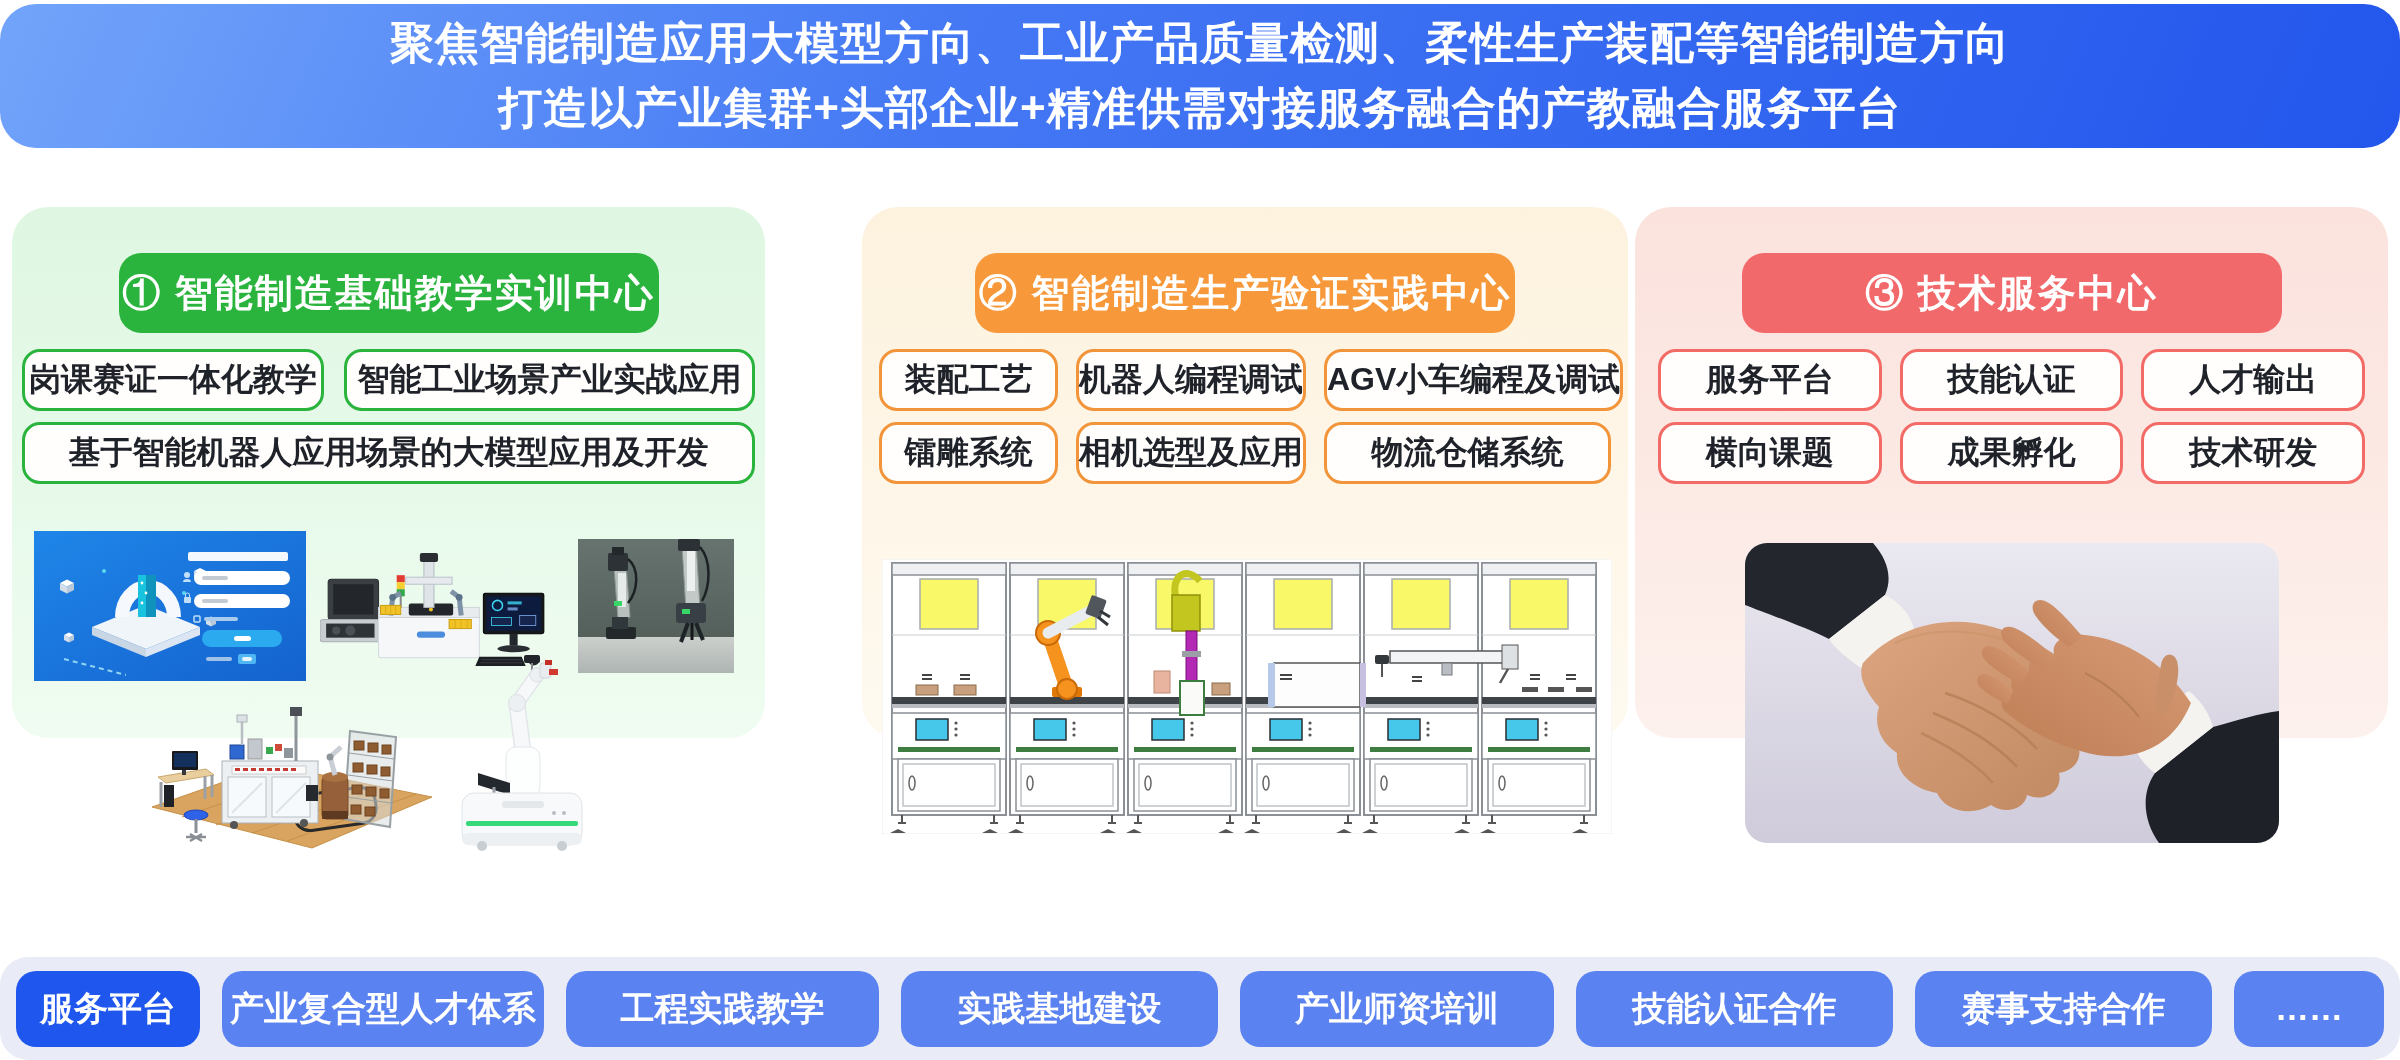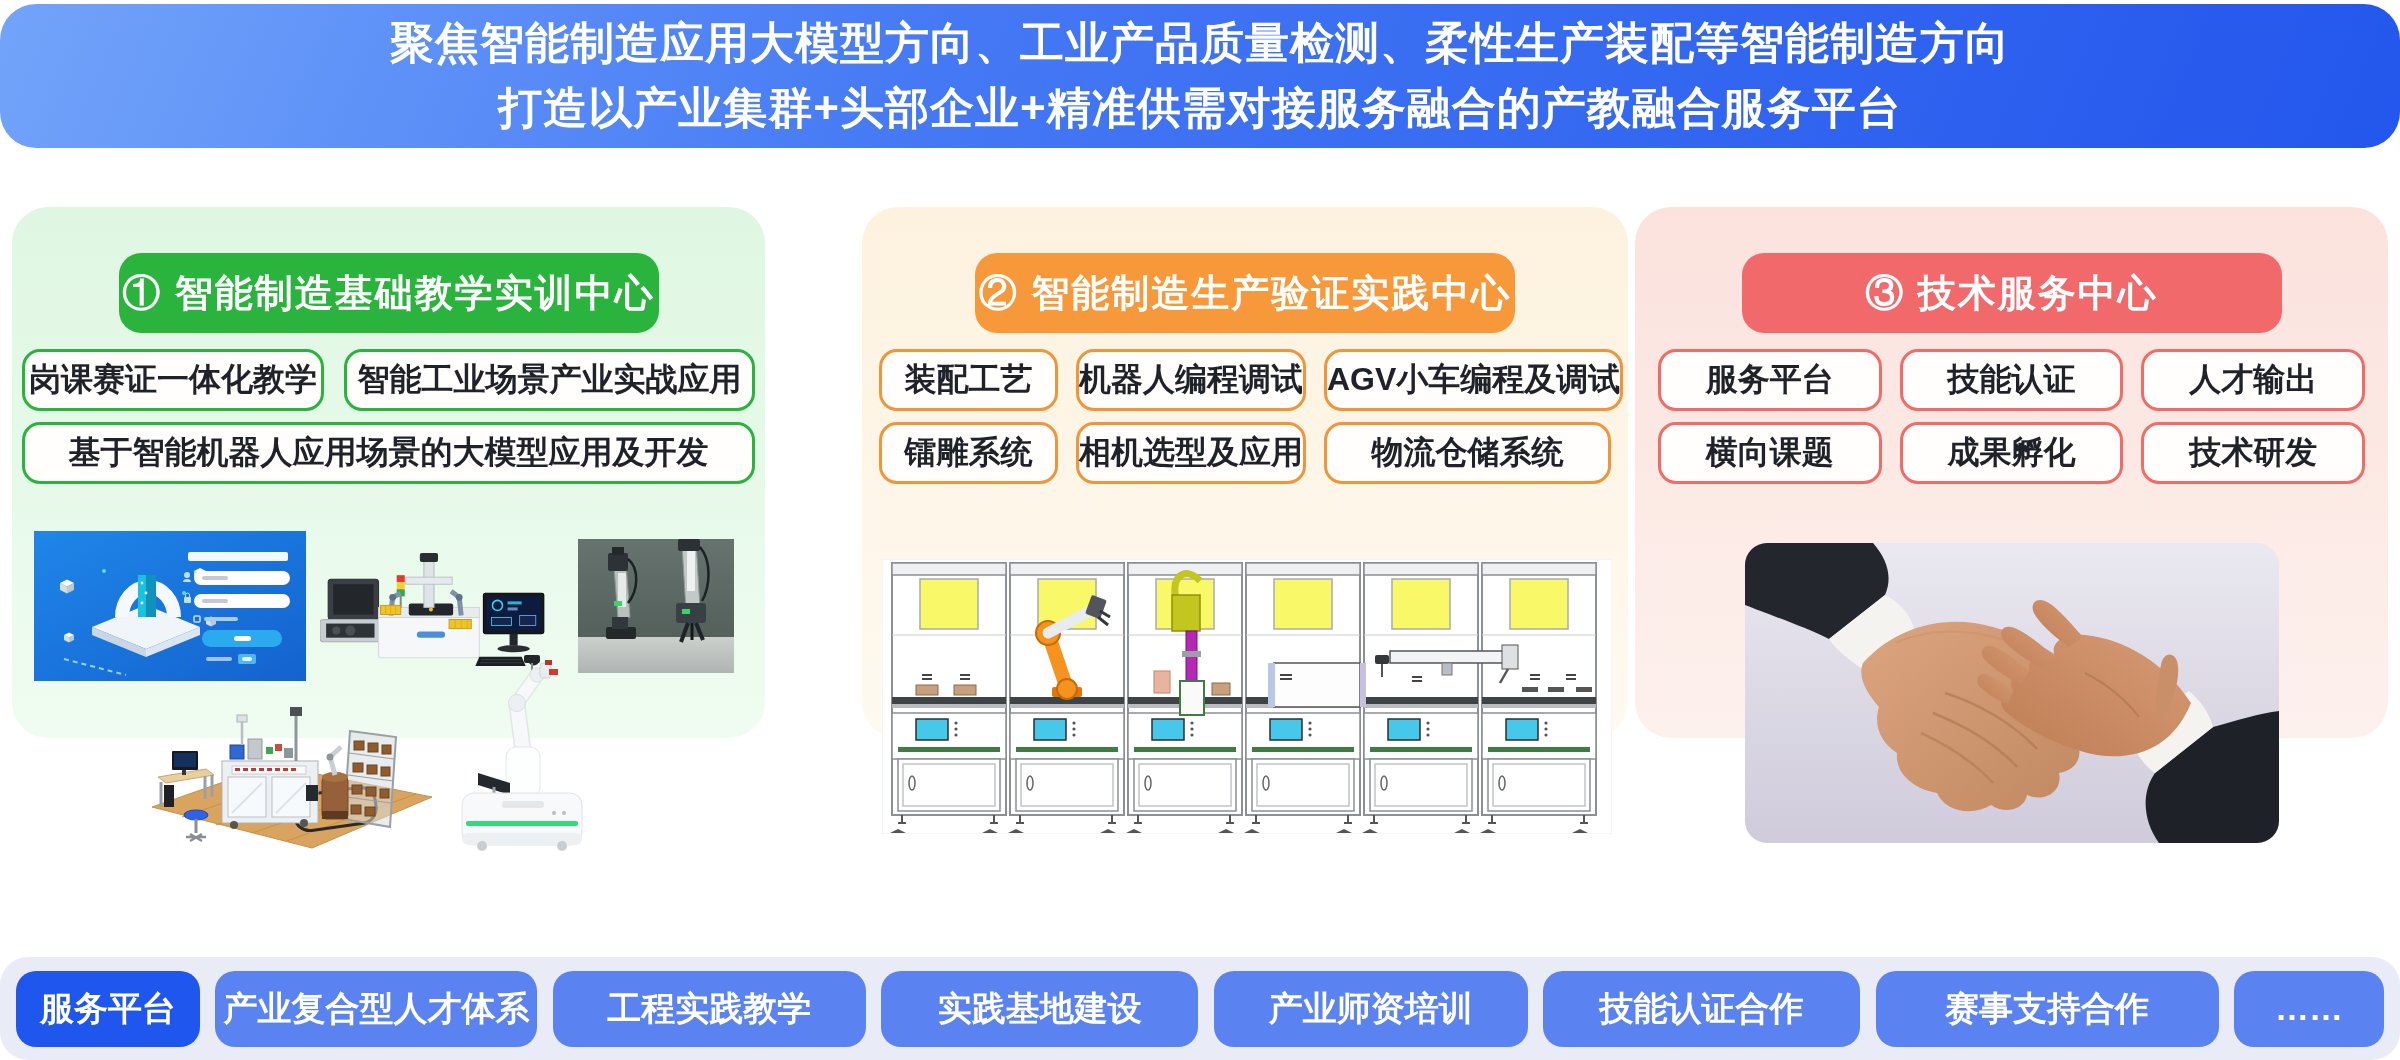--- a/index.html
+++ b/index.html
@@ -47,21 +47,21 @@
   .img-hand{left:110px;top:336px;width:534px;height:300px;}
   
   .bottombar{position:absolute;left:0;top:957px;width:2400px;height:103px;background:#E9ECF7;
              border-radius:28px;display:flex;align-items:center;justify-content:space-between;
              padding:0 16px;box-sizing:border-box;}
   .fbtn{height:76px;border-radius:20px;background:#5A82F0;color:#ffffff;border:none;
         display:flex;align-items:center;justify-content:center;
         font-family:"Liberation Sans",sans-serif;font-size:34px;font-weight:700;white-space:nowrap;cursor:pointer;}
   .fbtn.active{background:#1E56EE;}
   .fw0{width:184px;}.fw1{width:322px;}.fw2{width:313px;}.fw3{width:317px;}
-  .fw4{width:314px;}.fw5{width:317px;}.fw6{width:343px;}.fw7{width:150px;}
+  .fw4{width:314px;}.fw5{width:317px;}.fw6{width:297px;}.fw7{width:150px;}
 </style>
 </head>
 <body>
 
 <div class="stage">
 
   <header class="banner">
     <div class="banner-line">聚焦智能制造应用大模型方向、工业产品质量检测、柔性生产装配等智能制造方向</div>
     <div class="banner-line">打造以产业集群+头部企业+精准供需对接服务融合的产教融合服务平台</div>
   </header>

